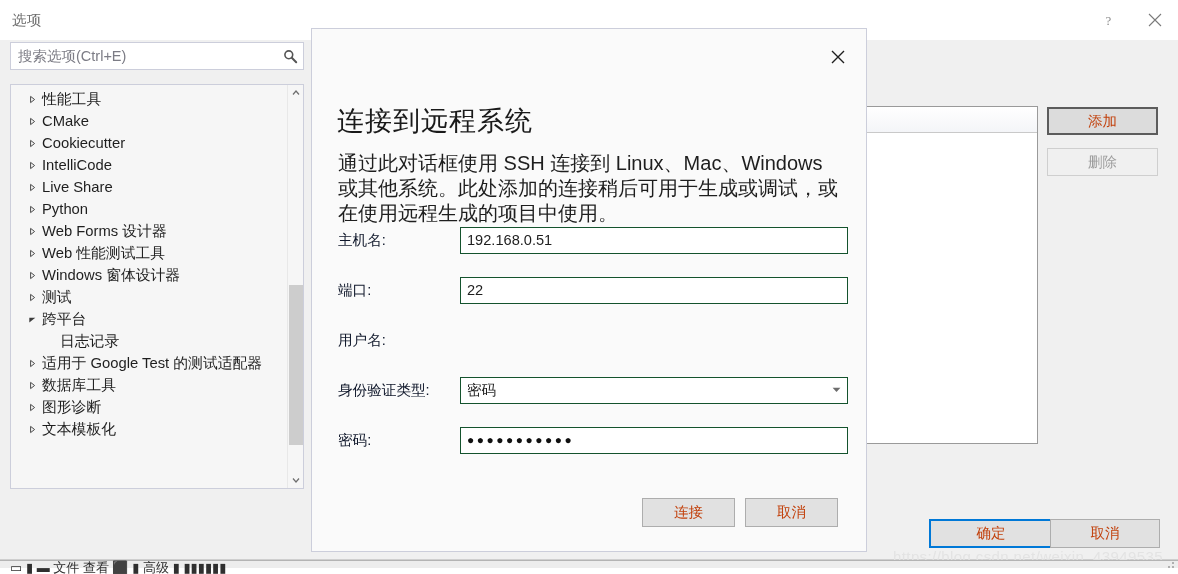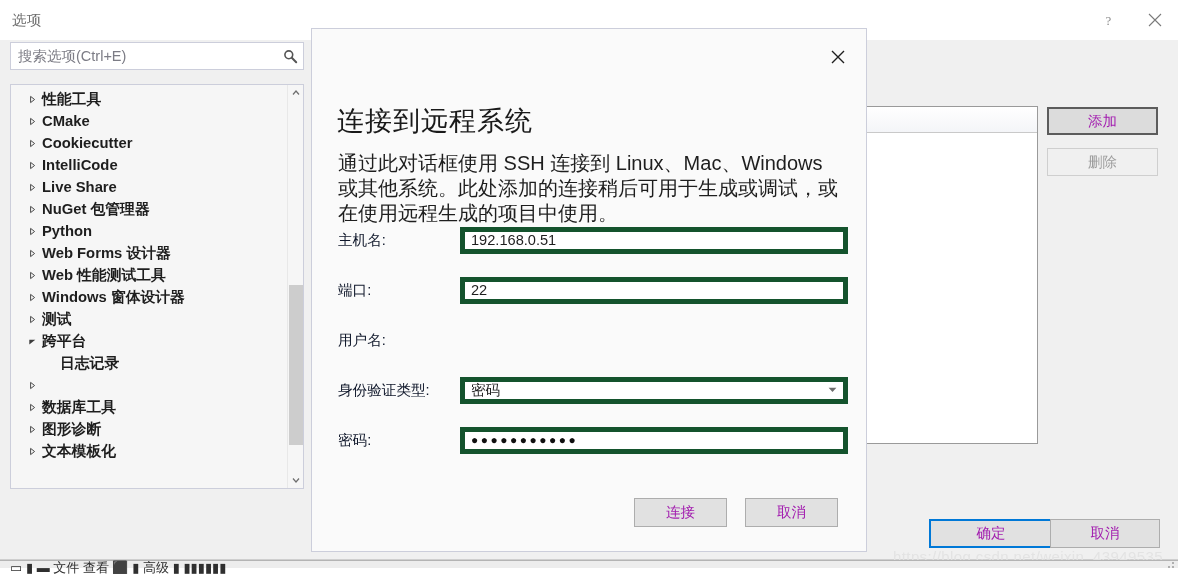--- a/index.html
+++ b/index.html
@@ -85,21 +85,21 @@
     white-space: nowrap;
     cursor: default;
   }
   .tree-item.selected { background: #cdd2e2; }
   .tw {
     width: 18px; min-width: 18px;
     display: flex; align-items: center; justify-content: center;
     color: #4a4a4a;
   }
   .tw svg { display: block; }
-  .tree-label { padding-left: 1px; font-weight: bold; }
+  .tree-label { padding-left: 1px; }
   .lvl1 { padding-left: 12px; }
   .lvl2 { padding-left: 30px; }
 
   
   .tree-scrollbar {
     position: absolute; right: 0; top: 0;
     width: 16px; height: 403px;
     background: #f6f6f6;
     border-left: 1px solid #e8e8e8;
   }
@@ -126,21 +126,21 @@
   .conn-list-header {
     height: 26px;
     background: linear-gradient(to bottom,#ffffff 0%,#f4f5f8 100%);
     border-bottom: 1px solid #c9c9c9;
   }
   .conn-list-body { height: 310px; background: #fff; }
 
   
   .btn {
     font-size: 14.5px;
-    color: #a21caf;
+    color: #c2410c;
     background: #e1e1e1;
     border: 1px solid #adadad;
     display: flex; align-items: center; justify-content: center;
     cursor: default;
     font-family: "Liberation Sans", "DejaVu Sans", sans-serif;
   }
   .btn.default-focus { border: 2px solid #5c5c5c; background: #dcdcdc; }
   .btn.disabled { color: #9c9c9c; background: #f0f0f0; border-color: #cfcfcf; }
   .btn.blue-focus { border: 2px solid #0078d7; background: #e1e1e1; }
 
@@ -198,41 +198,41 @@
     height: 50px;
     display: flex; align-items: center;
   }
   .form-label {
     width: 122px; min-width: 122px;
     font-size: 14.6px; color: #0f172a;
   }
   .field {
     flex: 1; height: 27px;
     background: #ffffff;
-    border: 5px solid #14532d;
+    border: 1px solid #14532d;
     display: flex; align-items: center;
     padding-left: 6px;
     font-size: 14.6px; color: #1e1e1e;
   }
   .field.select {
     padding-right: 0;
     justify-content: space-between;
   }
   .select-caret {
     width: 22px; height: 25px;
     display: flex; align-items: center; justify-content: center;
     color: #6d6d6d;
   }
   .pw-dots {
     letter-spacing: 2.5px; font-size: 12px; color: #101010;
     line-height: 1;
   }
   .dlg-buttons {
     position: absolute; right: 28px; bottom: 24px;
-    display: flex; gap: 18px; border-radius: 12px;
+    display: flex; gap: 10px; border-radius: 12px;
   }
   .dlg-btn {
     width: 93px; height: 29px;
   }
 
   
   .watermark {
     position: absolute; left: 893px; top: 548px;
     font-size: 15px;
     color: #e3e3e3;
@@ -341,28 +341,20 @@
               </svg>
             </span>
             <span class="tree-label">Live Share</span>
           </div>
           <div class="tree-item lvl1">
             <span class="tw">
               <svg width="9" height="9" viewBox="0 0 9 9">
                 <path d="M2.6 1.4 L6.6 4.5 L2.6 7.6 Z" fill="none" stroke="#4a4a4a" stroke-width="1"></path>
               </svg>
             </span>
-            <span class="tree-label">NuGet 包管理器</span>
-          </div>
-          <div class="tree-item lvl1">
-            <span class="tw">
-              <svg width="9" height="9" viewBox="0 0 9 9">
-                <path d="M2.6 1.4 L6.6 4.5 L2.6 7.6 Z" fill="none" stroke="#4a4a4a" stroke-width="1"></path>
-              </svg>
-            </span>
             <span class="tree-label">Python</span>
           </div>
           <div class="tree-item lvl1">
             <span class="tw">
               <svg width="9" height="9" viewBox="0 0 9 9">
                 <path d="M2.6 1.4 L6.6 4.5 L2.6 7.6 Z" fill="none" stroke="#4a4a4a" stroke-width="1"></path>
               </svg>
             </span>
             <span class="tree-label">Web Forms 设计器</span>
           </div>
@@ -401,20 +393,21 @@
           <div class="tree-item lvl2">
             <span class="tw"></span>
             <span class="tree-label">日志记录</span>
           </div>
           <div class="tree-item lvl1">
             <span class="tw">
               <svg width="9" height="9" viewBox="0 0 9 9">
                 <path d="M2.6 1.4 L6.6 4.5 L2.6 7.6 Z" fill="none" stroke="#4a4a4a" stroke-width="1"></path>
               </svg>
             </span>
+            <span class="tree-label">适用于 Google Test 的测试适配器</span>
           </div>
           <div class="tree-item lvl1">
             <span class="tw">
               <svg width="9" height="9" viewBox="0 0 9 9">
                 <path d="M2.6 1.4 L6.6 4.5 L2.6 7.6 Z" fill="none" stroke="#4a4a4a" stroke-width="1"></path>
               </svg>
             </span>
             <span class="tree-label">数据库工具</span>
           </div>
           <div class="tree-item lvl1">

